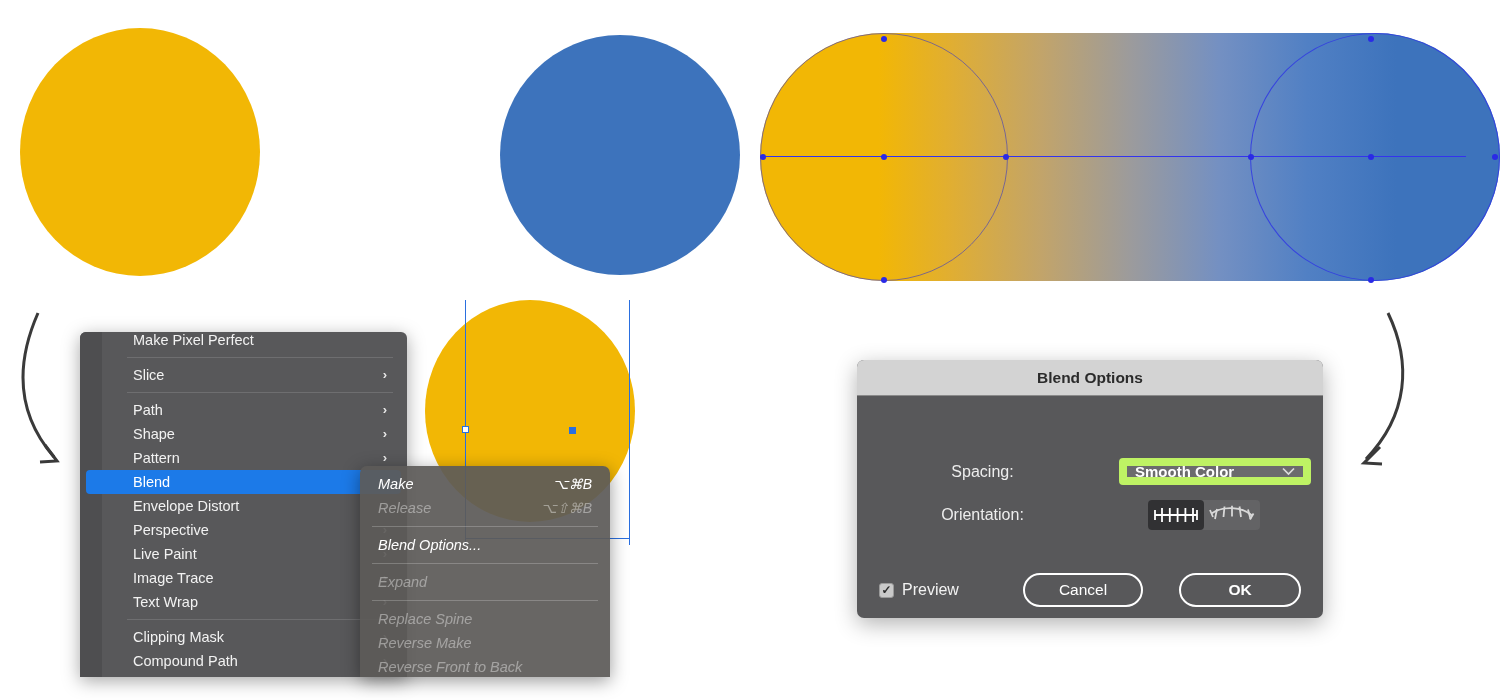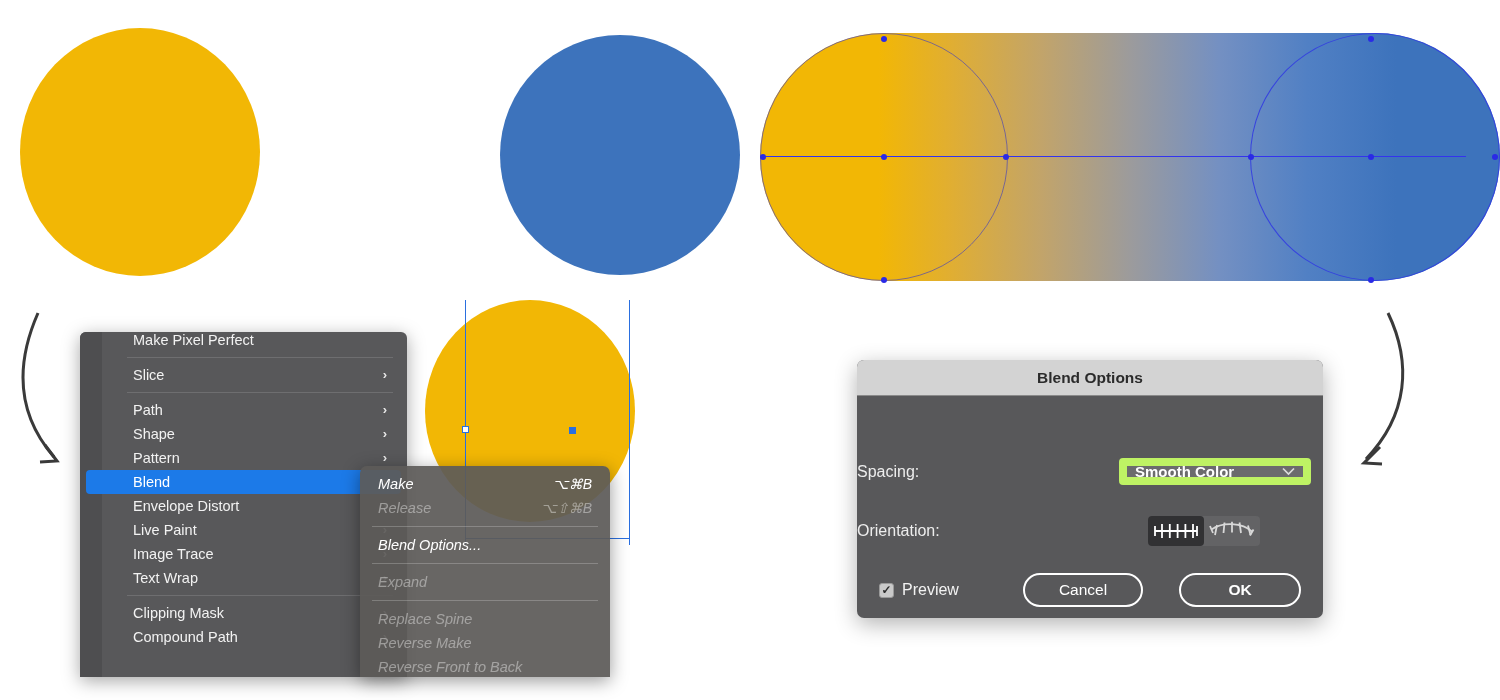--- a/index.html
+++ b/index.html
@@ -167,25 +167,25 @@
     border-bottom: 1px solid #8A8A8A;
     display: flex; align-items: center; justify-content: center;
   }
   #dialog-title {
     font-size: 15.5px; font-weight: 700; color: #2B2B2B;
   }
   #dialog-body { position: relative; height: 222px; }
 
   .field-row { position: absolute; display: flex; align-items: center; }
   #row-spacing     { left: 0; top: 62px; width: 100%; }
-  #row-orientation { left: 0; top: 120px; width: 100%; gap: 29px; }
+  #row-orientation { left: 0; top: 104px; width: 100%; gap: 29px; }
   #row-footer      { left: 0; top: 185px; width: 100%; }
 
   .field-label {
-    width: 262px; text-align: left; padding-right: 11px;
+    width: 262px; text-align: center; padding-right: 11px;
     font-size: 16px; color: #EDEDED;
   }
   #spacing-select {
     width: 192px; height: 27px;
     background: #6B6B6D;
     border: 8px solid #bef264;
     border-radius: 4px;
     display: flex; align-items: center;
     padding: 0 8px;
     font-size: 15px; color: #FFFFFF; font-weight: 700;
@@ -298,20 +298,24 @@
       <div class="menu-row">
         <span>Pattern</span>
         <span class="chev">›</span>
       </div>
       <div class="menu-row selected">
         <span>Blend</span>
         <span class="chev">›</span>
       </div>
       <div class="menu-row">
         <span>Envelope Distort</span>
+        <span class="chev">›</span>
+      </div>
+      <div class="menu-row">
+        <span>Perspective</span>
         <span class="chev">›</span>
       </div>
       <div class="menu-row">
         <span>Live Paint</span>
         <span class="chev">›</span>
       </div>
       <div class="menu-row">
         <span>Image Trace</span>
         <span class="chev">›</span>
       </div>

